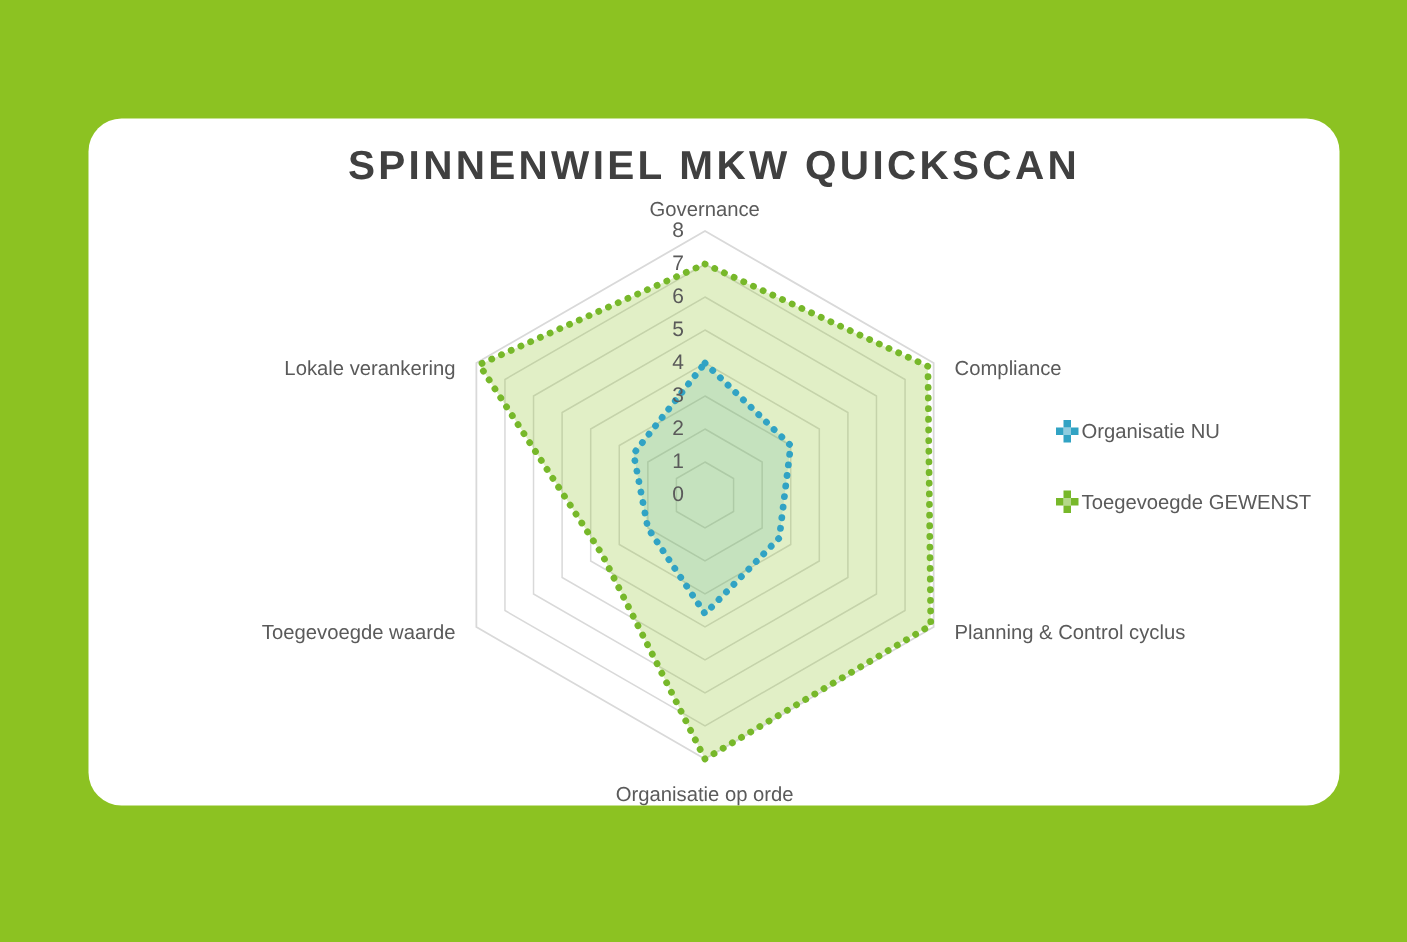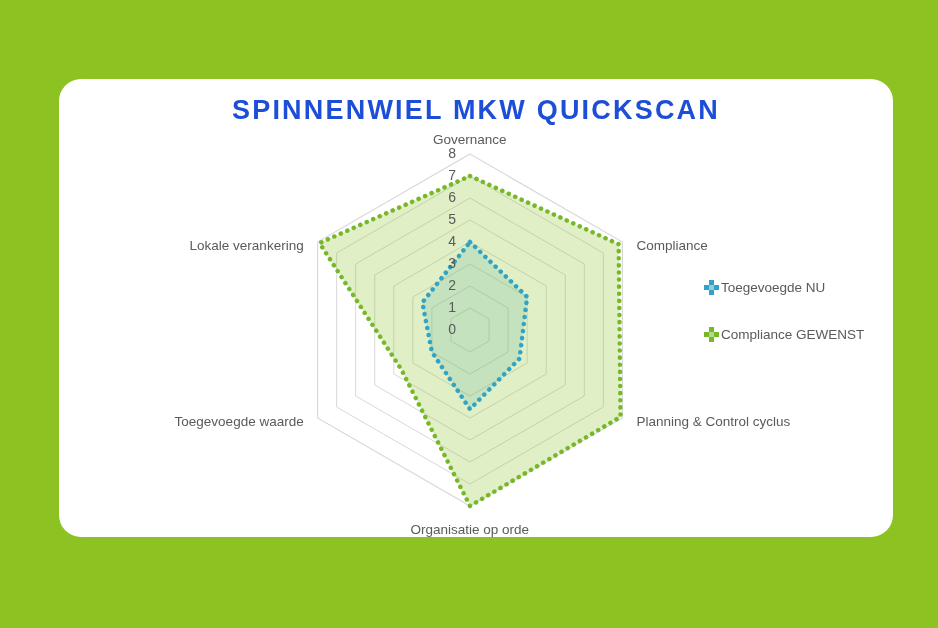--- a/index.html
+++ b/index.html
@@ -13,21 +13,21 @@
     position:absolute;
     left:59px;top:79px;
     width:834px;height:458px;
     background:#ffffff;
     border-radius:22px;
   }
   #title{
     position:absolute;
     left:0;top:16px;width:834px;
     text-align:center;
-    color:#1d4ed8;
+    color:#404040;
     font-size:27px;
     font-weight:bold;
     letter-spacing:2.2px;
     font-family:"Liberation Sans", sans-serif;
   }
   #plot{
     position:absolute;
     left:0;top:0;width:834px;height:458px;
   }
   .axis-label{
@@ -105,27 +105,27 @@
 
   <div id="legend">
     <div class="legend-row">
       <span class="legend-swatch">
         <i style="background: rgb(49, 163, 196);"></i>
           <i style="background: rgb(49, 163, 196);"></i>
           <i style="background: rgb(49, 163, 196);"></i>
           <i style="background: rgb(49, 163, 196);"></i>
           <i style="background: rgb(49, 163, 196);"></i>
       </span>
-      <span class="legend-text">Toegevoegde NU</span>
+      <span class="legend-text">Organisatie NU</span>
     </div>
     <div class="legend-row">
       <span class="legend-swatch">
         <i style="background: rgb(119, 184, 42);"></i>
           <i style="background: rgb(119, 184, 42);"></i>
           <i style="background: rgb(119, 184, 42);"></i>
           <i style="background: rgb(119, 184, 42);"></i>
           <i style="background: rgb(119, 184, 42);"></i>
       </span>
-      <span class="legend-text">Compliance GEWENST</span>
+      <span class="legend-text">Toegevoegde GEWENST</span>
     </div>
   </div>
 
 </div>
 
 </body></html>

